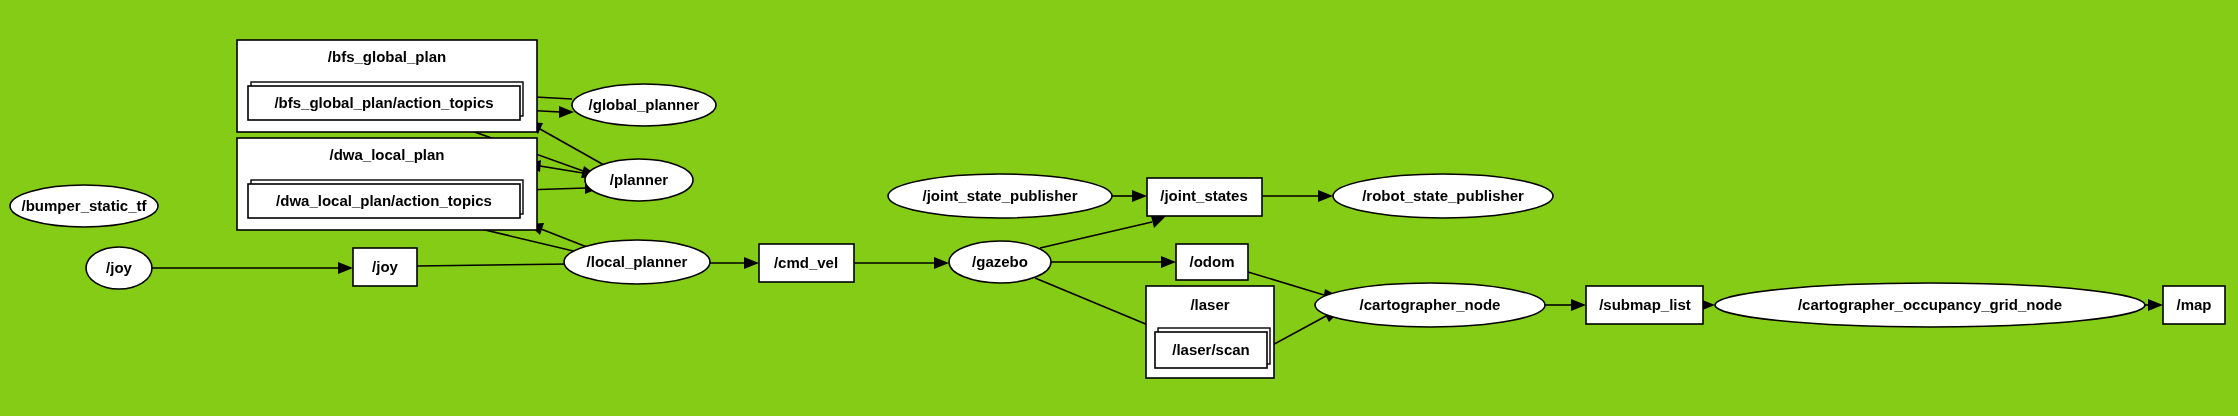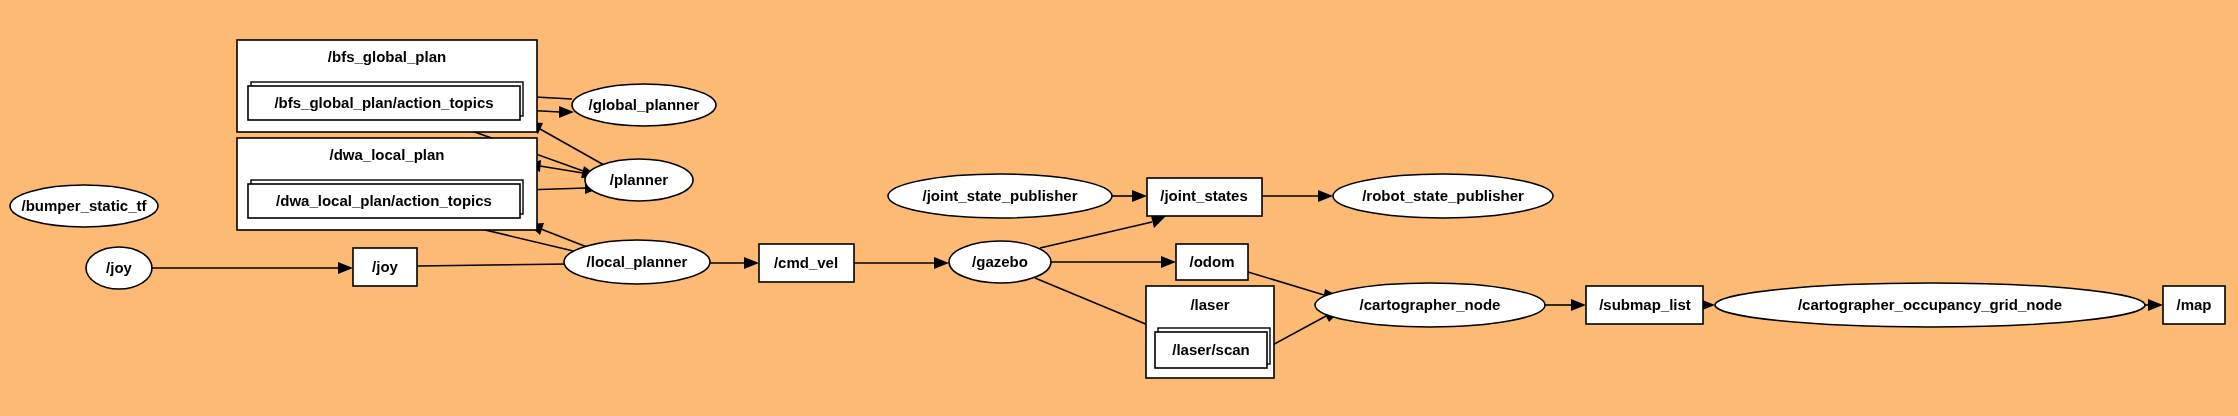--- a/index.html
+++ b/index.html
@@ -4,21 +4,21 @@
 <style>
   html, body {
     margin: 0;
     padding: 0;
     background: #ffffff;
   }
   #canvas-wrap {
     position: relative;
     width: 2238px;
     height: 416px;
-    background: #fdba74;
+    background: #84cc16;
     overflow: hidden;
     font-family: "Liberation Sans", sans-serif;
   }
   svg#graph {
     display: block;
     width: 2238px;
     height: 416px;
   }
   .node-shape {
     fill: #ffffff;

